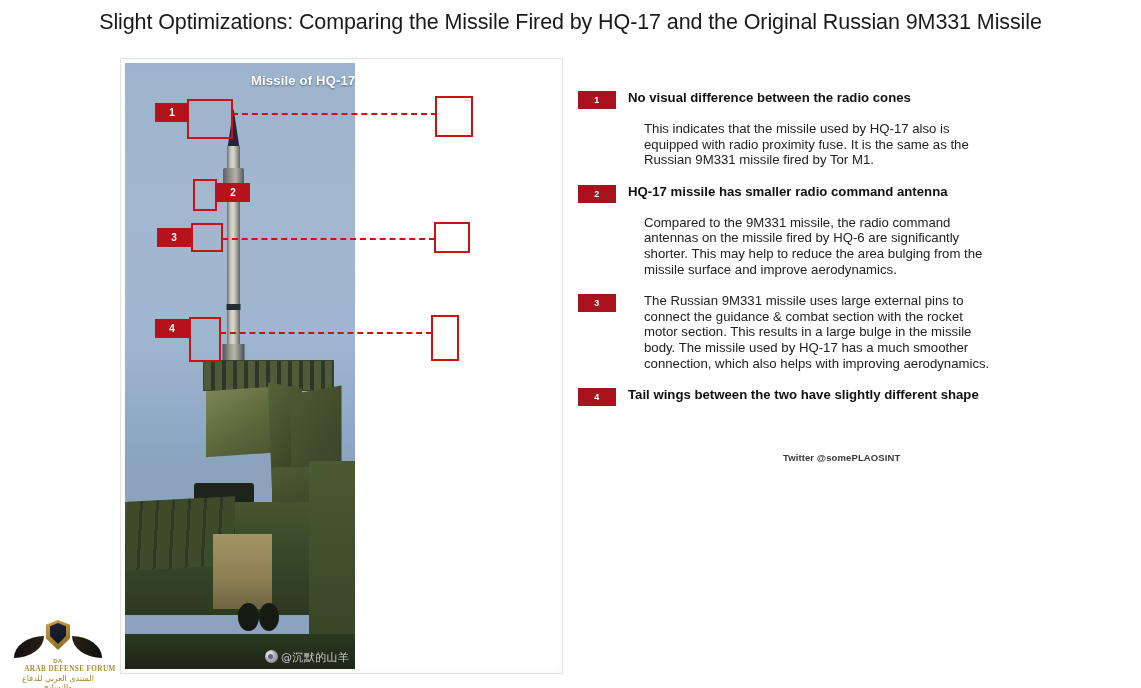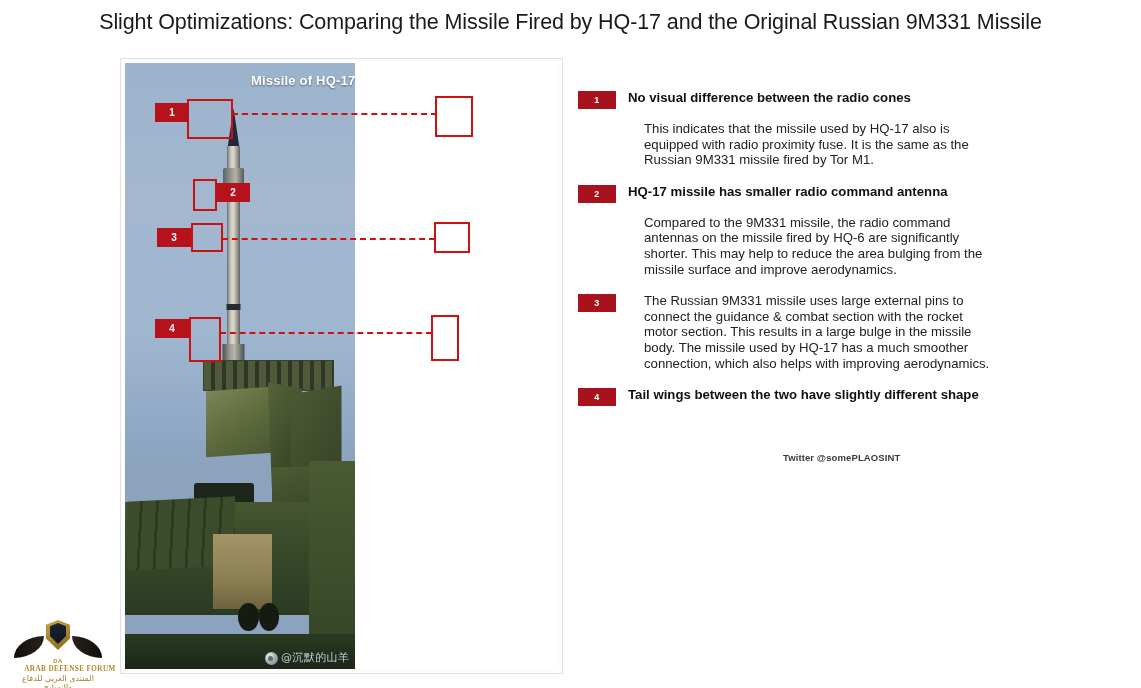--- a/index.html
+++ b/index.html
@@ -224,21 +224,21 @@
   .dash{
     position:absolute;
     height:0;
     border-top:2.5px dashed #cc1111;
     z-index:13;
   }
 
   
   .weibo{
     position:absolute; right:6px; bottom:4px;
-    display:flex;align-items:flex-end;gap:3px;
+    display:flex;align-items:flex-start;gap:3px;
     z-index:20;
     opacity:.82;
   }
   .weibo-eye{
     width:13px;height:13px;border-radius:50%;
     background:radial-gradient(circle at 35% 35%, #ffffff 0 30%, #d8dde4 32%, #aab3bd 70%, #8d96a1 100%);
     position:relative;
   }
   .weibo-eye:after{
     content:"";position:absolute;left:3.5px;top:4px;width:5px;height:5px;border-radius:50%;

